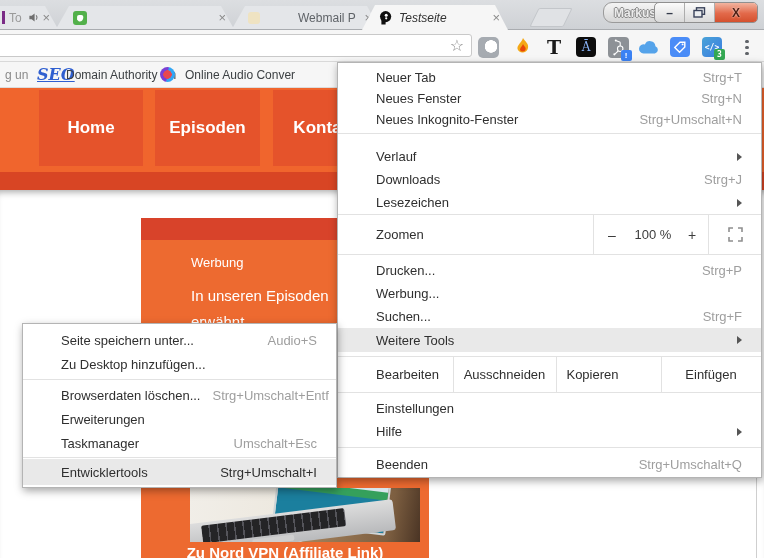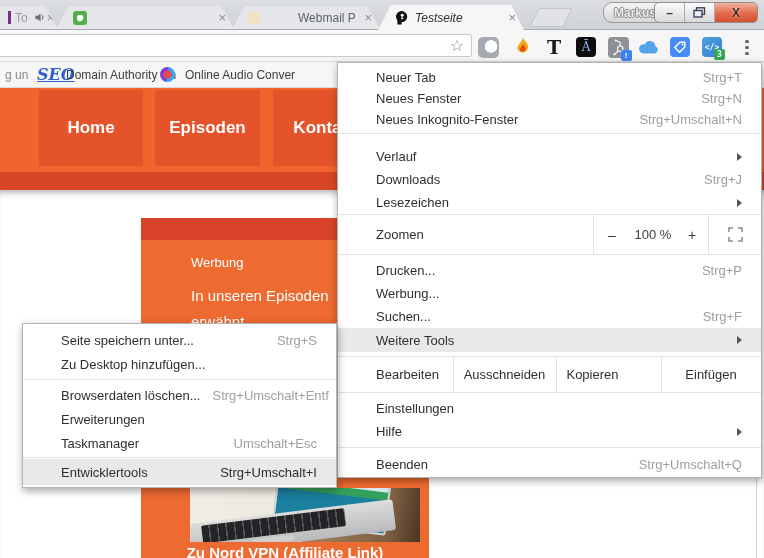--- a/index.html
+++ b/index.html
@@ -6,21 +6,21 @@
   .screen{position:relative;width:764px;height:558px;overflow:hidden;background:#fff;
           font-family:"Liberation Sans",sans-serif;-webkit-font-smoothing:antialiased;}
 
   
   .titlebar{position:absolute;left:0;top:0;width:764px;height:30px;
             background:linear-gradient(#dcdee1,#ced1d5);}
   .tb-border{position:absolute;left:0;top:29px;width:764px;height:1px;background:#a9acb0;z-index:2;}
   .tab{position:absolute;top:6px;height:23px;background:#e4e6e9;display:flex;align-items:center;
        font-size:12px;color:#5f6368;padding:0 8px 0 16px;box-sizing:border-box;z-index:1;
        clip-path:polygon(13px 0,calc(100% - 13px) 0,100% 100%,0 100%);}
-  .tab.cut{clip-path:polygon(0 0,calc(100% - 13px) 0,100% 100%,0 100%);padding-left:8px;}
+  .tab.cut{clip-path:polygon(0 0,calc(100% - 13px) 0,100% 100%,0 100%);padding-left:2px;}
   .tab.active{top:5px;height:25px;background:#f6f6f6;color:#333;z-index:3;}
   .tab-close{margin-left:auto;font-size:13px;color:#8a8a8a;line-height:1;}
   .newtab{position:absolute;left:534px;top:8px;width:32px;height:17px;background:#e0e2e5;
           transform:skewX(-26deg);border-radius:2px;border:1px solid #c3c6ca;}
   .profile-btn{position:absolute;right:97px;top:2px;width:62px;height:19px;border:1px solid #9a9a9a;
           border-radius:9px;background:linear-gradient(#f4f4f4,#d6d6d6);display:flex;align-items:center;
           justify-content:center;font-size:12px;font-weight:bold;color:#ececec;
           text-shadow:1px 0 0 #8a8a8a,-1px 0 0 #8a8a8a,0 1px 0 #8a8a8a,0 -1px 0 #8a8a8a;}
   .winbtns{position:absolute;right:6px;top:2px;height:19px;display:flex;border:1px solid #8f8f8f;
           border-radius:5px;overflow:hidden;background:linear-gradient(#fbfbfb,#dadada);}
@@ -137,21 +137,21 @@
             </svg>
           </span>
       </span>
       <span class="tab-close">×</span>
     </div>
     <div class="tab" style="left:232px;width:148px;">
       <span class="pale-favicon"></span>
       <span style="margin-left:32px;text-align:right;">Webmail P</span>
       <span class="tab-close">×</span>
     </div>
-    <div class="tab active" style="left:378px;width:146px;">
+    <div class="tab active" style="left:362px;width:146px;">
       <span class="favicon">
         <svg width="15" height="15" viewBox="0 0 15 15">
             <circle cx="7.6" cy="6.6" r="5.6" fill="#101010"></circle>
             <rect x="3.4" y="9.5" width="4.2" height="5" fill="#101010"></rect>
             <circle cx="8.2" cy="5.3" r="1.5" fill="#fff"></circle>
             <circle cx="8.2" cy="8.3" r="1.1" fill="#fff"></circle>
           </svg>
       </span>
       <span style="font-style:italic;">Testseite</span>
       <span class="tab-close">×</span>
@@ -344,21 +344,21 @@
     <div class="msep" style="top:384px;"></div>
     <div class="mrow" style="top:390px;height:23px;">
       <span>Beenden</span>
         <span class="mshort">Strg+Umschalt+Q</span>
     </div>
   </div>
 
   <div class="cmenu sub-menu">
     <div class="mrow" style="top:4px;height:24px;">
       <span>Seite speichern unter...</span>
-        <span class="mshort">Strg+S</span>
+        <span class="mshort">Audio+S</span>
     </div>
     <div class="mrow" style="top:28px;height:24px;">
       <span>Zu Desktop hinzufügen...</span>
     </div>
     <div class="msep" style="top:55px;"></div>
     <div class="mrow" style="top:59px;height:24px;">
       <span>Browserdaten löschen...</span>
         <span class="mshort">Strg+Umschalt+Entf</span>
     </div>
     <div class="mrow" style="top:83px;height:24px;">

